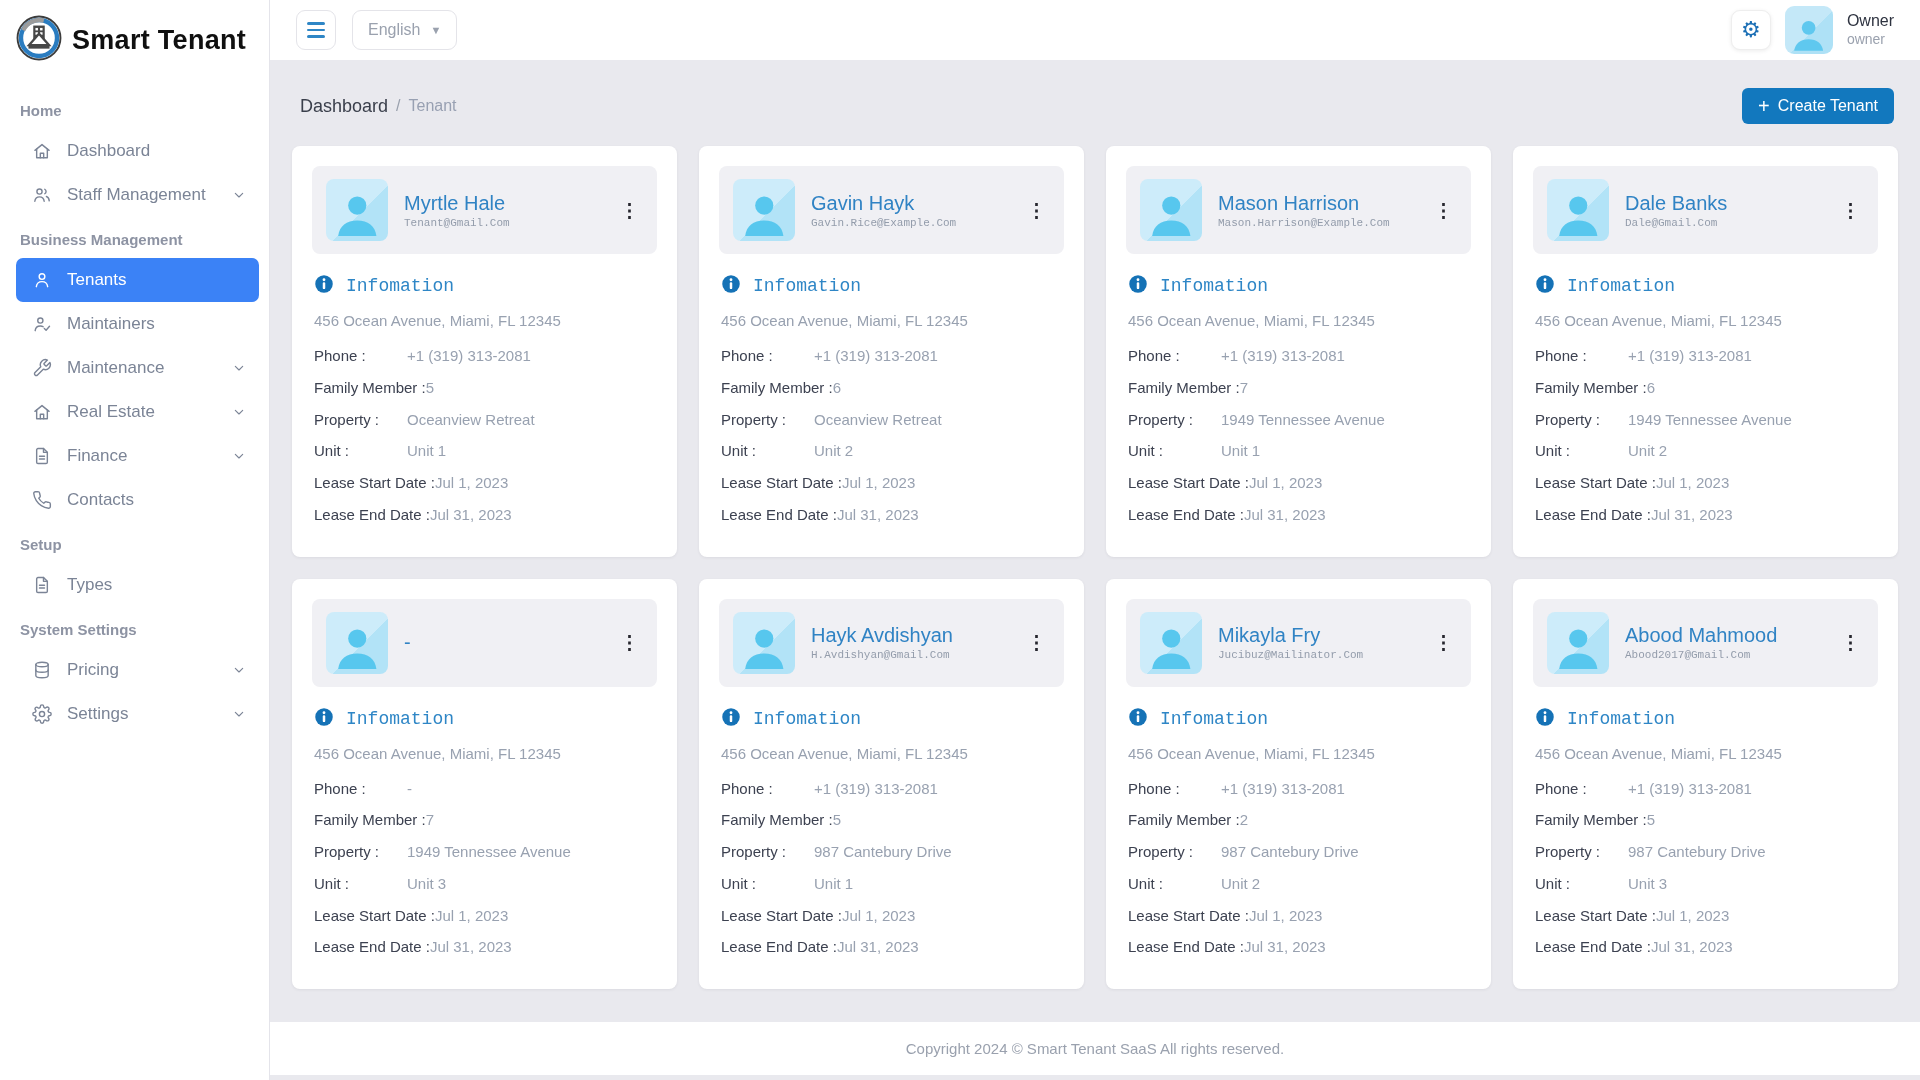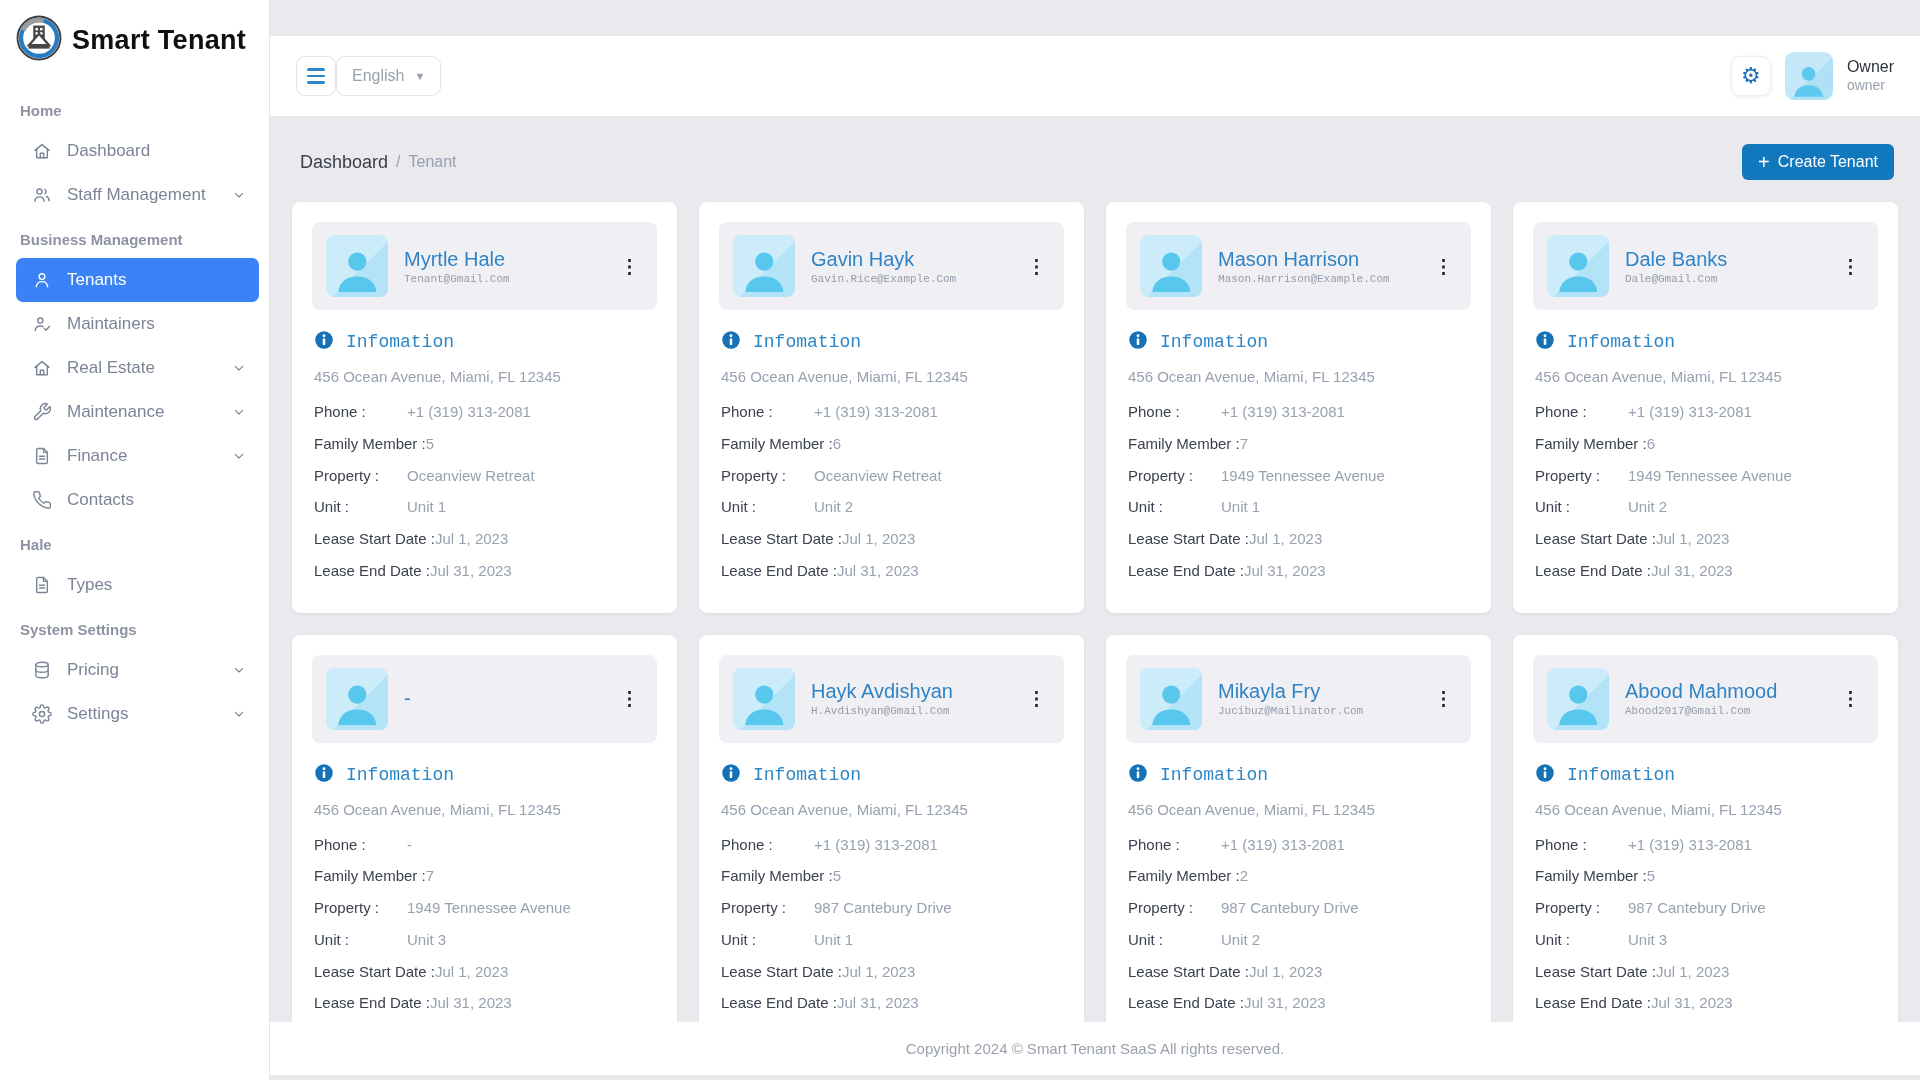--- a/index.html
+++ b/index.html
@@ -15,21 +15,21 @@
   .section-label { font-size:15px; font-weight:700; color:#8d93a3; padding:14px 0 10px 20px; }
   .nav-item { position:relative; height:44px; display:flex; align-items:center; gap:15px; padding-left:32px; color:#7b8496; font-size:17px; cursor:pointer; }
   .nav-item svg { width:20px; height:20px; stroke:#7b8496; fill:none; stroke-width:1.7; stroke-linecap:round; stroke-linejoin:round; flex-shrink:0; }
   .nav-item .chev { position:absolute; right:22px; display:flex; }
   .nav-item .chev svg { width:16px; height:16px; }
   .nav-item.active { background:#3b82f6; color:#fff; border-radius:7px; margin:0 10px 0 16px; padding-left:16px; }
   .nav-item.active svg { stroke:#fff; }
 
   
   .main-col { flex:1; display:flex; flex-direction:column; min-width:0; }
-  .topbar { height:80px; background:#fff; display:flex; align-items:center; padding:0 26px; flex-shrink:0;margin-top:36px; }
+  .topbar { height:60px; background:#fff; display:flex; align-items:center; padding:0 26px; gap:16px; flex-shrink:0; }
   .icon-btn { width:40px; height:40px; background:#fff; border:1px solid #e4e4e9; border-radius:9px; display:flex; align-items:center; justify-content:center; cursor:pointer; }
   .burger { display:flex; flex-direction:column; gap:4px; }
   .burger span { width:18px; height:2.6px; background:#2e86c6; border-radius:2px; }
   .lang-select { height:40px; border:1px solid #e4e4e9; border-radius:9px; background:#fff; display:flex; align-items:center; gap:10px; padding:0 15px; color:#9aa1ae; font-size:16px; cursor:pointer; }
   .lang-caret { color:#9aa1ae; font-size:11px; }
   .topbar-right { margin-left:auto; display:flex; align-items:center; gap:14px; }
   .gear-btn { box-shadow:0 1px 4px rgba(0,0,0,.08); border:1px solid #eee; }
   .gear-glyph { color:#1b6fb5; font-size:22px; line-height:1; }
   .avatar { width:48px; height:48px; border-radius:9px; overflow:hidden; background:linear-gradient(135deg,#c4e8f8 55%,#aee1f6 55%); display:flex; align-items:flex-end; justify-content:center; }
   .avatar svg { width:86%; height:86%; }
@@ -133,69 +133,69 @@
               <circle cx="10" cy="7.8" r="3.1"></circle>
               <path d="M3.8 20c.4-3.7 2.8-5.6 6.2-5.6 1.3 0 2.5.3 3.4.9"></path>
               <path d="M14.8 17.3l2.1 2.1 4.1-4.6"></path>
             </svg>
           </span>
           <span>Maintainers</span>
         </div>
         <div class="nav-item">
           <span style="display: flex;">
             <svg viewBox="0 0 24 24">
+              <path d="M14.7 6.3a1 1 0 0 0 0 1.4l1.6 1.6a1 1 0 0 0 1.4 0l3.77-3.77a6 6 0 0 1-7.94 7.94l-6.91 6.91a2.12 2.12 0 0 1-3-3l6.91-6.91a6 6 0 0 1 7.94-7.94l-3.76 3.76z"></path>
+            </svg>
+          </span>
+          <span>Maintenance</span>
+          <span class="chev">
+            <svg viewBox="0 0 24 24">
+              <path d="M6.5 9.5 12 15l5.5-5.5"></path>
+            </svg>
+          </span>
+        </div>
+        <div class="nav-item">
+          <span style="display: flex;">
+            <svg viewBox="0 0 24 24">
               <path d="M3.5 11.2 12 4.3l8.5 6.9"></path>
               <path d="M5.6 9.9V20h12.8V9.9"></path>
               <path d="M10 20v-5.4h4V20"></path>
             </svg>
           </span>
           <span>Real Estate</span>
           <span class="chev">
             <svg viewBox="0 0 24 24">
               <path d="M6.5 9.5 12 15l5.5-5.5"></path>
             </svg>
           </span>
         </div>
         <div class="nav-item">
           <span style="display: flex;">
             <svg viewBox="0 0 24 24">
-              <path d="M14.7 6.3a1 1 0 0 0 0 1.4l1.6 1.6a1 1 0 0 0 1.4 0l3.77-3.77a6 6 0 0 1-7.94 7.94l-6.91 6.91a2.12 2.12 0 0 1-3-3l6.91-6.91a6 6 0 0 1 7.94-7.94l-3.76 3.76z"></path>
-            </svg>
-          </span>
-          <span>Maintenance</span>
-          <span class="chev">
-            <svg viewBox="0 0 24 24">
-              <path d="M6.5 9.5 12 15l5.5-5.5"></path>
-            </svg>
-          </span>
-        </div>
-        <div class="nav-item">
-          <span style="display: flex;">
-            <svg viewBox="0 0 24 24">
               <path d="M13.8 3H7.2A1.6 1.6 0 0 0 5.6 4.6v14.8A1.6 1.6 0 0 0 7.2 21h9.6a1.6 1.6 0 0 0 1.6-1.6V7.6z"></path>
               <path d="M13.8 3v4.6h4.6"></path>
               <path d="M9 12.2h6M9 15.6h6"></path>
             </svg>
           </span>
           <span>Finance</span>
           <span class="chev">
             <svg viewBox="0 0 24 24">
               <path d="M6.5 9.5 12 15l5.5-5.5"></path>
             </svg>
           </span>
         </div>
         <div class="nav-item">
           <span style="display: flex;">
             <svg viewBox="0 0 24 24">
               <path d="M22 16.92v3a2 2 0 0 1-2.18 2 19.79 19.79 0 0 1-8.63-3.07 19.5 19.5 0 0 1-6-6A19.79 19.79 0 0 1 2.12 4.18 2 2 0 0 1 4.11 2h3a2 2 0 0 1 2 1.72c.13.96.36 1.9.7 2.81a2 2 0 0 1-.45 2.11L8.09 9.91a16 16 0 0 0 6 6l1.27-1.27a2 2 0 0 1 2.11-.45c.91.34 1.85.57 2.81.7A2 2 0 0 1 22 16.92z"></path>
             </svg>
           </span>
           <span>Contacts</span>
         </div>
-        <div class="section-label">Hale</div>
+        <div class="section-label">Setup</div>
         <div class="nav-item">
           <span style="display: flex;">
             <svg viewBox="0 0 24 24">
               <path d="M13.8 3H7.2A1.6 1.6 0 0 0 5.6 4.6v14.8A1.6 1.6 0 0 0 7.2 21h9.6a1.6 1.6 0 0 0 1.6-1.6V7.6z"></path>
               <path d="M13.8 3v4.6h4.6"></path>
               <path d="M9 12.2h6M9 15.6h6"></path>
             </svg>
           </span>
           <span>Types</span>
         </div>

